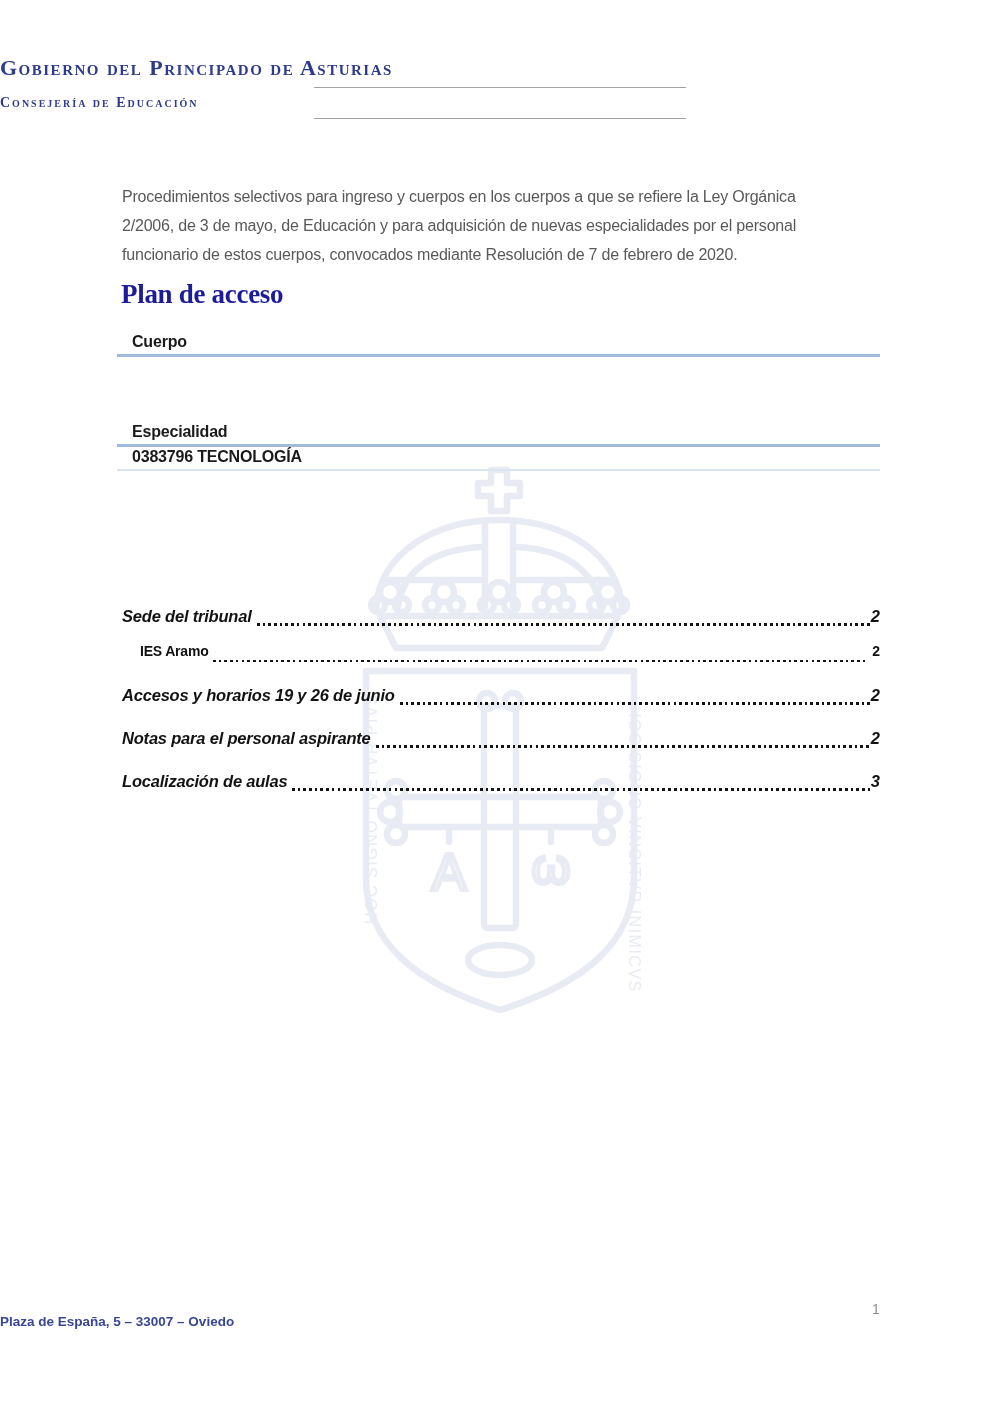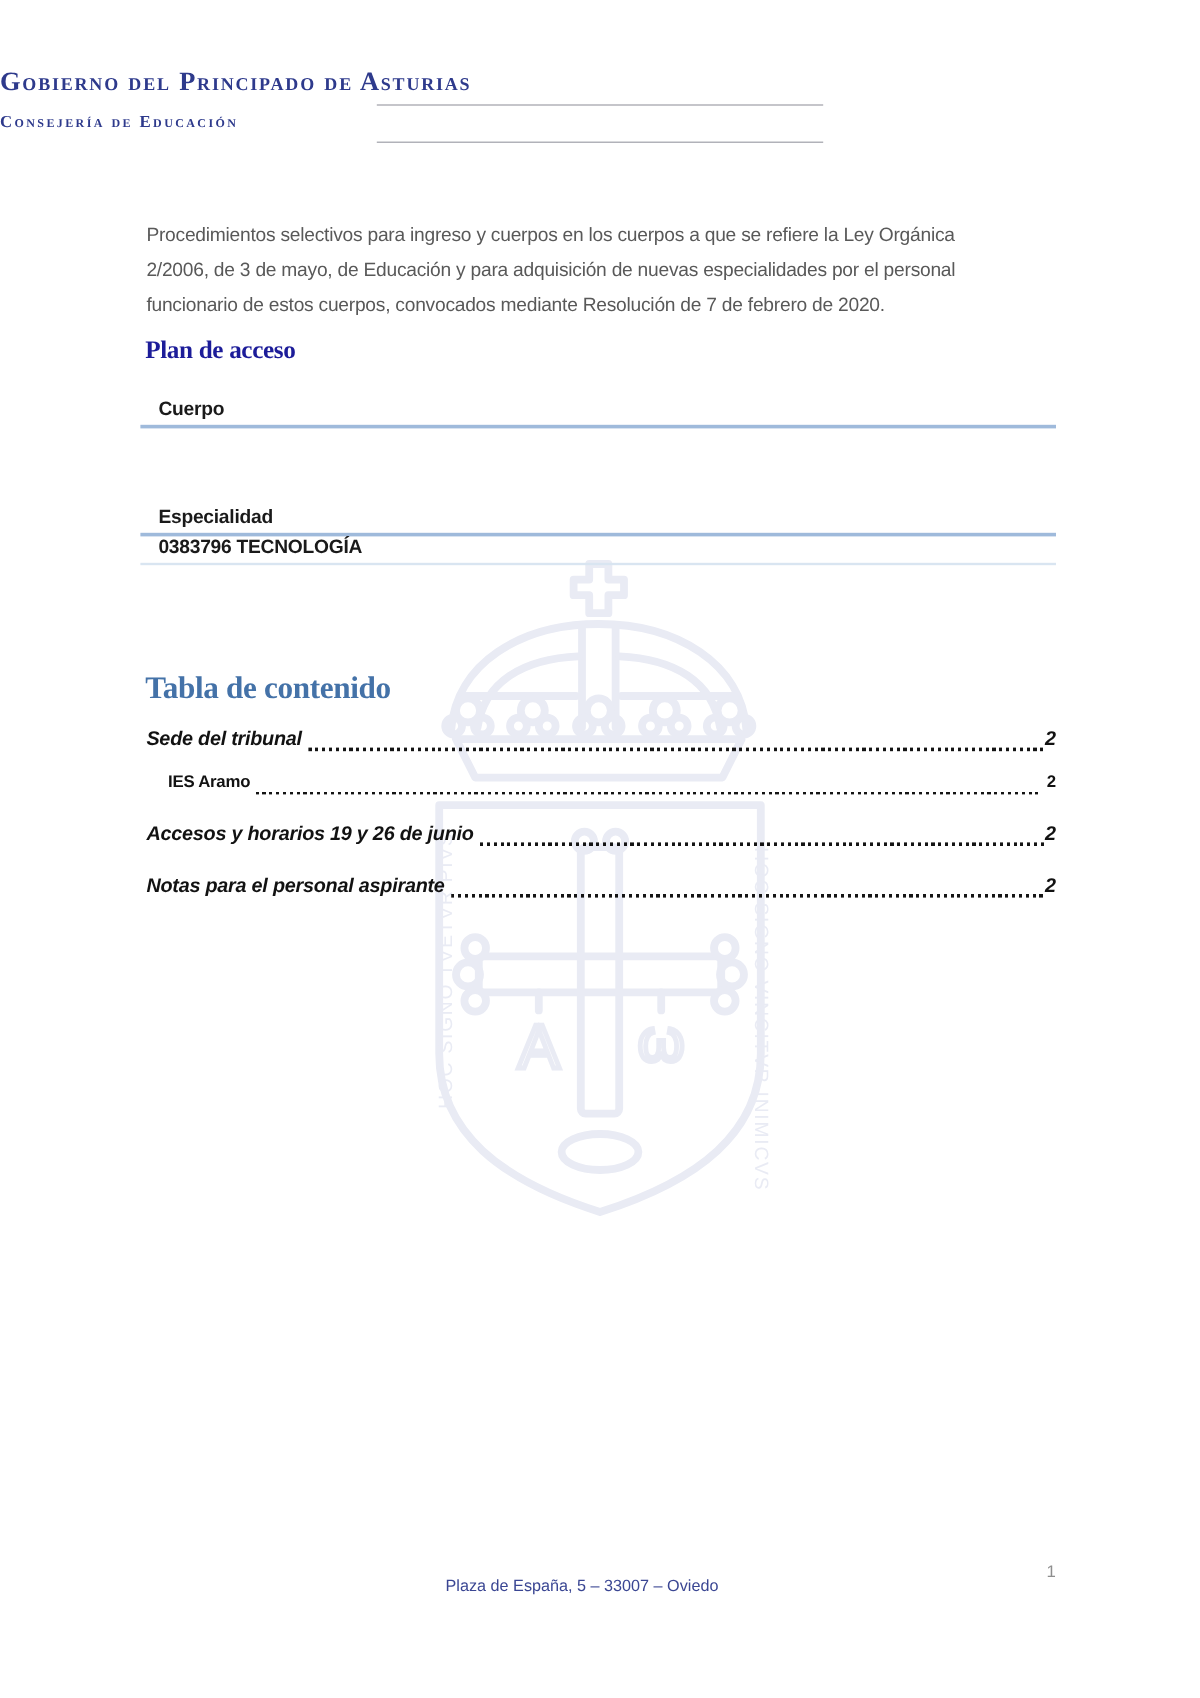--- a/index.html
+++ b/index.html
@@ -27,21 +27,21 @@
   .head-rule.r2 { margin-top:7px; }
 
   
   .intro { position:absolute; left:122px; top:182px; width:740px; z-index:1;
     color:#595959; font-size:16px; letter-spacing:-0.2px; line-height:29px; }
 
   
   .h-plan {
     position:absolute; left:121px; top:279px; z-index:1;
     font-family:"Liberation Serif", serif; font-weight:700;
-    font-size:21px; color:#1C1C99; letter-spacing:-0.3px;
+    font-size:27px; color:#1C1C99; letter-spacing:-0.3px;
   }
   .h-toc {
     position:absolute; left:121px; top:559px; z-index:1;
     font-family:"Liberation Serif", serif; font-weight:700;
     font-size:26px; color:#4472A8; letter-spacing:-0.3px;
   }
 
   
   .field-block { position:absolute; left:117px; width:763px; z-index:1; }
   .field-block.b1 { top:332px; }
@@ -59,22 +59,22 @@
     font-size:16.5px; font-weight:700; font-style:italic; color:#121212; cursor:pointer; }
   .toc-row.lvl2 { font-size:14px; font-style:normal; padding-left:18px; margin-bottom:14px; }
   .toc-row.sp { margin-top:20px; }
   .toc-label { white-space:nowrap; letter-spacing:-0.2px; }
   .leader { flex:1; align-self:flex-end; height:3px; margin:0 1px 4px 5px;
     background-image:repeating-linear-gradient(to right,#141414 0 2.6px, transparent 2.6px 5.7px); }
   .toc-row.lvl2 .leader { height:2.5px; margin-right:4px; }
   .toc-page { white-space:nowrap; }
 
   
-  .footer-address { position:absolute; left:0; top:1314px; width:970px; text-align:center;
-    color:#3A4693; font-size:13.5px; z-index:1; }
+  .footer-address { position:absolute; left:0; top:1314px; width:970px; 
+    color:#3A4693; font-size:13.5px; z-index:1;font-weight:bold; }
   .page-number { position:absolute; left:866px; top:1301px; width:20px; text-align:center;
     color:#8E8E8E; font-size:14px; z-index:1; }
 </style>
 </head>
 <body>
 
 <div class="page">
 
   <svg class="watermark" width="296" height="560" viewBox="0 0 296 560">
     <g stroke="#E9EBF4" stroke-width="6.5" fill="none" stroke-linecap="round" stroke-linejoin="round">
@@ -154,21 +154,20 @@
 
   <div class="field-block b1">
     <div class="field-label">Cuerpo</div>
   </div>
 
   <div class="field-block b2">
     <div class="field-label">Especialidad</div>
     <div class="field-value">0383796 TECNOLOGÍA</div>
   </div>
 
-  <h2 class="h-toc">Tabla de contenido</h2>
 
   <nav class="toc">
     <div class="toc-row">
       <span class="toc-label">Sede del tribunal</span>
       <span class="leader"></span>
       <span class="toc-page">2</span>
     </div>
     <div class="toc-row lvl2">
       <span class="toc-label">IES Aramo </span>
       <span class="leader"></span>
@@ -177,18 +176,23 @@
     <div class="toc-row sp">
       <span class="toc-label">Accesos y horarios 19 y 26 de junio </span>
       <span class="leader"></span>
       <span class="toc-page">2</span>
     </div>
     <div class="toc-row sp">
       <span class="toc-label">Notas para el personal aspirante </span>
       <span class="leader"></span>
       <span class="toc-page">2</span>
     </div>
+    <div class="toc-row sp">
+      <span class="toc-label">Localización de aulas </span>
+      <span class="leader"></span>
+      <span class="toc-page">3</span>
+    </div>
   </nav>
 
   <div class="footer-address">Plaza de España, 5 – 33007 – Oviedo</div>
   <div class="page-number">1</div>
 
 </div>
 
 </body></html>

